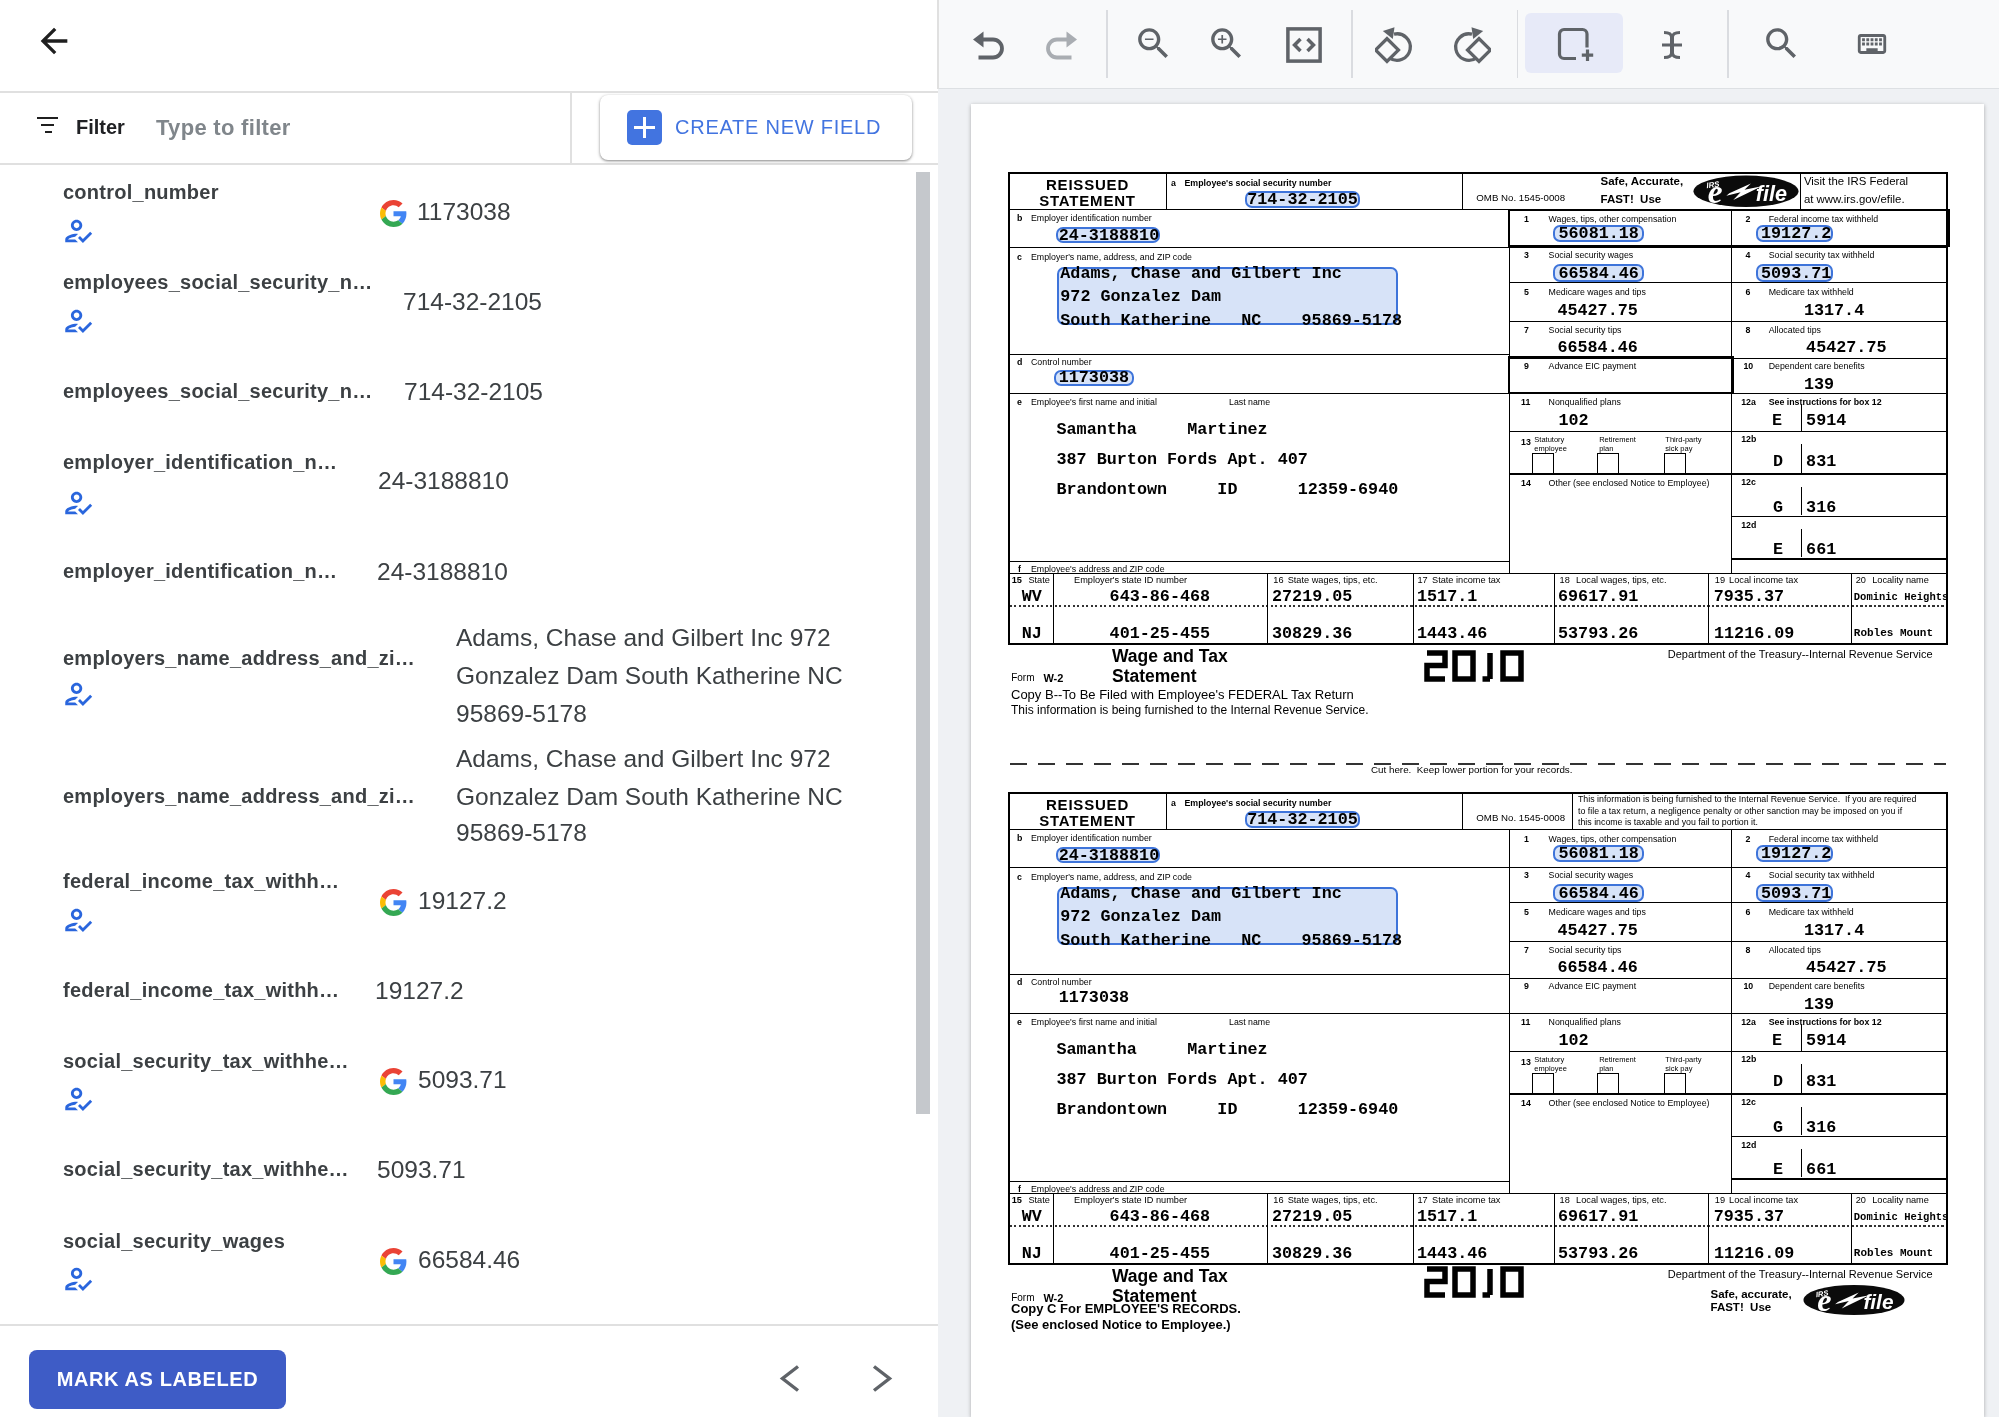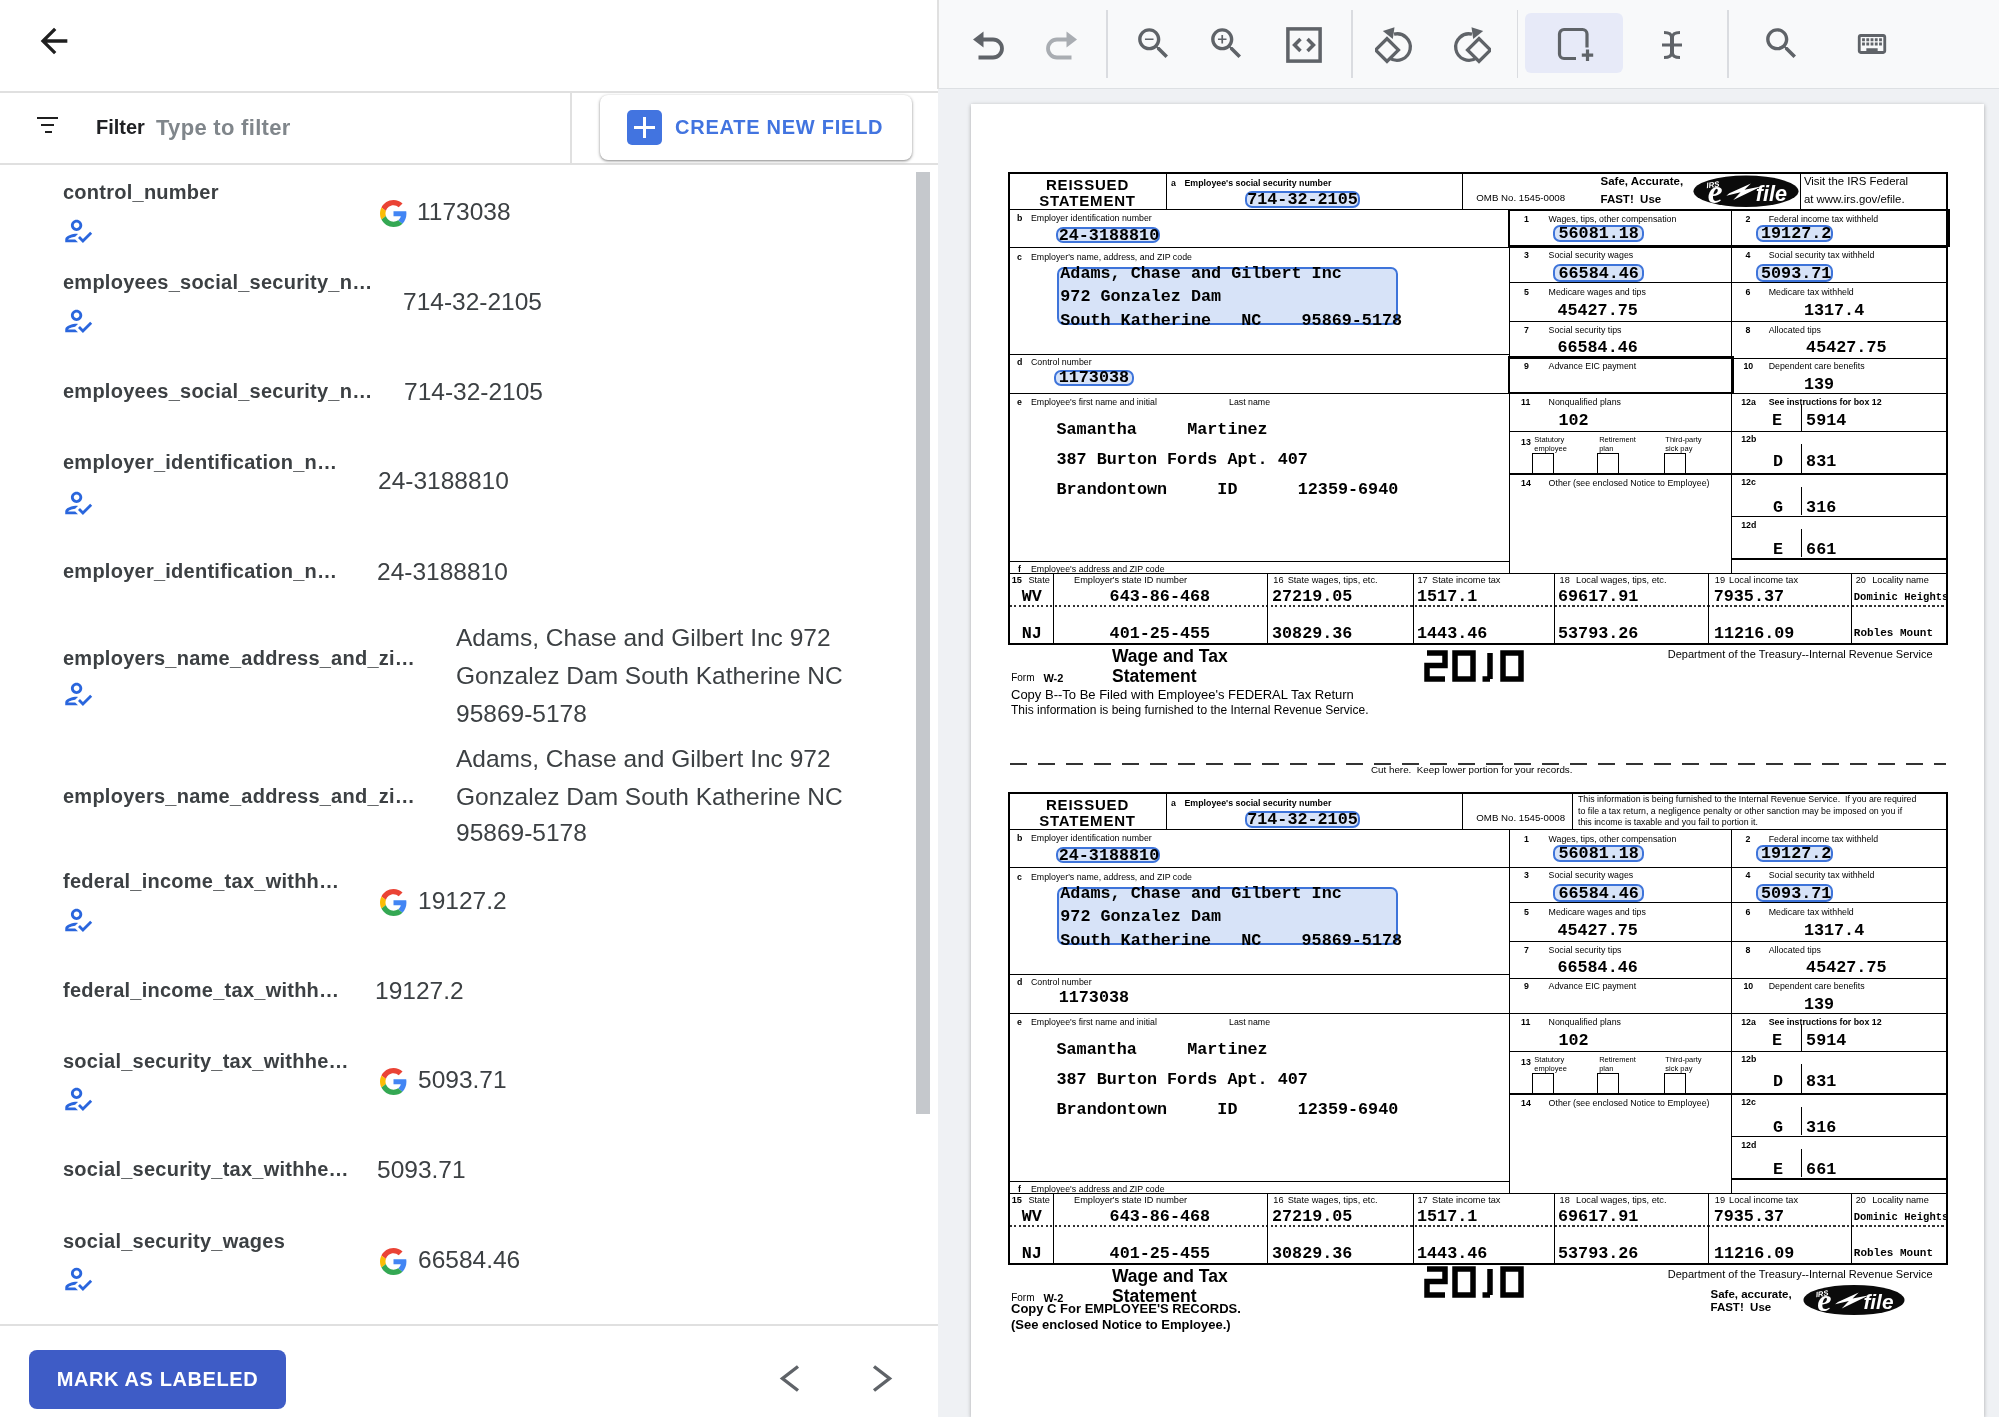--- a/index.html
+++ b/index.html
@@ -9,27 +9,27 @@
 
 <svg class="ab" style="left:34px;top:21px" width="40" height="40" viewBox="0 0 24 24">
     <path fill="#1f1f1f" d="M20 11H7.83l5.59-5.59L12 4l-8 8 8 8 1.41-1.41L7.83 13H20v-2z"></path>
   </svg>
 <div class="ab" style="left:0px;top:91px;width:938px;height:1.5px;background:#e0e0e0"></div>
 <div class="ab" style="left:0px;top:163px;width:938px;height:1.5px;background:#e0e0e0"></div>
 <div class="ab" style="left:570px;top:92px;width:1.5px;height:71px;background:#e0e0e0"></div>
 <div class="ab" style="left:37px;top:116.5px;width:21px;height:2.8px;background:#1f1f1f"></div>
 <div class="ab" style="left:41px;top:123.5px;width:13px;height:2.8px;background:#1f1f1f"></div>
 <div class="ab" style="left:45px;top:130.5px;width:7px;height:2.8px;background:#1f1f1f"></div>
-<div class="ab fs" style="left:76px;top:115.0px;font-size:20px;line-height:25px;font-weight:700;color:#202124;margin-left:20px;">Filter</div>
+<div class="ab fs" style="left:76px;top:115.0px;font-size:20px;line-height:25px;font-weight:700;color:#202124;">Filter</div>
 <div class="ab fs" style="left:156px;top:113.5px;font-size:22px;line-height:28px;font-weight:700;color:#80868b;letter-spacing:0.3px;">Type to filter</div>
 <div class="ab" style="left:600px;top:95px;width:312px;height:65px;background:#fff;border-radius:8px;box-shadow:0 1px 2px rgba(0,0,0,.3),0 1px 3px 1px rgba(0,0,0,.15)"></div>
 <div class="ab" style="left:627px;top:110px;width:35px;height:35px;background:#4274e0;border-radius:5px"></div>
 <div class="ab" style="left:634px;top:125.5px;width:21px;height:3.5px;background:#fff"></div>
 <div class="ab" style="left:642.5px;top:117px;width:3.5px;height:21px;background:#fff"></div>
-<div class="ab fs" style="left:675px;top:115.0px;font-size:20px;line-height:25px;font-weight:700;color:#4274e0;letter-spacing:0.75px;">CREATE NEW FIELD</div>
+<div class="ab fs" style="left:675px;top:115.0px;font-size:20px;line-height:25px;font-weight:400;color:#4274e0;letter-spacing:0.75px;">CREATE NEW FIELD</div>
 <div class="ab fs" style="left:63px;top:179.5px;font-size:20px;line-height:25px;font-weight:700;color:#3c4043;letter-spacing:0.25px;">control_number</div>
 <svg class="ab" style="left:61px;top:214px" width="34" height="34" viewBox="0 0 24 24">
     <path fill="#2a66dd" d="M11 12c2.21 0 4-1.79 4-4s-1.79-4-4-4-4 1.79-4 4 1.79 4 4 4zm0-6c1.1 0 2 .9 2 2s-.9 2-2 2-2-.9-2-2 .9-2 2-2zM5 18c.2-.63 2.57-1.68 4.96-1.94l2.04-2c-.39-.04-.68-.06-1-.06-2.67 0-8 1.34-8 4v2h9l-2-2H5zm15.6-5.5-5.13 5.17-2.07-2.08L12 17l3.47 3.5L22 13.91l-1.4-1.41z"></path>
   </svg>
 <svg class="ab" style="left:380px;top:200px" width="27" height="27" viewBox="0 0 48 48">
     <path fill="#EA4335" d="M24 9.5c3.54 0 6.71 1.22 9.21 3.6l6.85-6.85C35.9 2.38 30.47 0 24 0 14.62 0 6.51 5.38 2.56 13.22l7.98 6.19C12.43 13.72 17.74 9.5 24 9.5z"></path>
     <path fill="#4285F4" d="M46.98 24.55c0-1.57-.15-3.09-.38-4.55H24v9.02h12.94c-.58 2.96-2.26 5.48-4.78 7.18l7.73 6c4.51-4.18 7.09-10.36 7.09-17.65z"></path>
     <path fill="#FBBC05" d="M10.53 28.59c-.48-1.45-.76-2.99-.76-4.59s.27-3.14.76-4.59l-7.98-6.19C.92 16.46 0 20.12 0 24c0 3.88.92 7.54 2.56 10.78l7.97-6.19z"></path>
     <path fill="#34A853" d="M24 48c6.48 0 11.93-2.13 15.89-5.81l-7.73-6c-2.15 1.45-4.92 2.3-8.16 2.3-6.26 0-11.57-4.22-13.47-9.91l-7.98 6.19C6.51 42.62 14.62 48 24 48z"></path>
   </svg>

